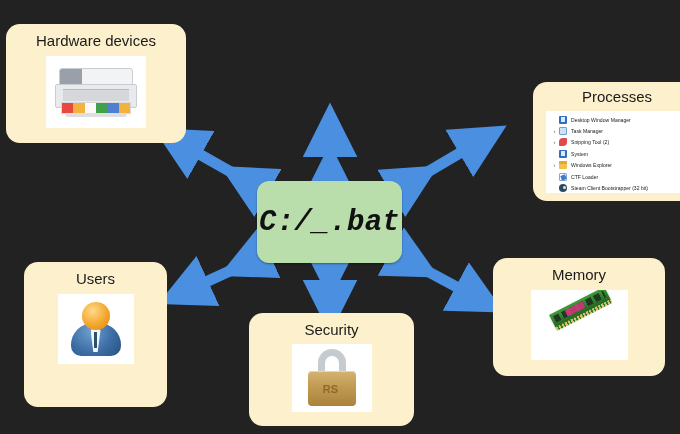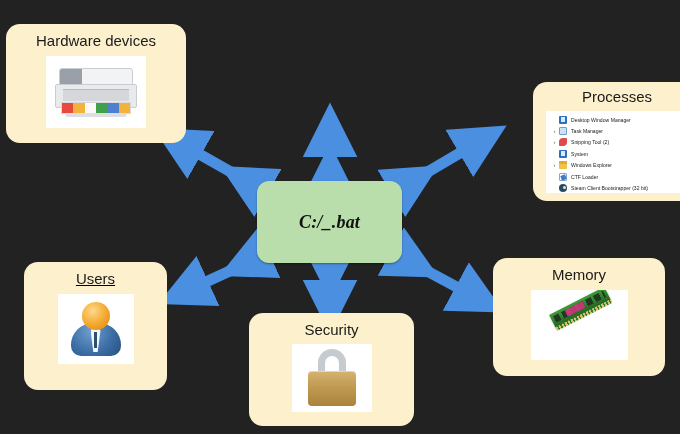--- a/index.html
+++ b/index.html
@@ -38,34 +38,34 @@
 
   
   #center-node{
     left:257px;top:181px;width:145px;height:82px;
     background:#b9ddab;
     border-radius:12px;
     align-items:center;justify-content:center;
     box-shadow:0 1px 2px rgba(0,0,0,.35);
   }
   #center-node .center-label{
-    font-family:Liberation Serif, serif;
+    font-family:Liberation Mono, monospace;
     font-style:italic;
     font-weight:bold;
-    font-size:18px;
+    font-size:29px;
     color:#111111;
     letter-spacing:.2px;
     text-align:right;
   }
 
   
   #node-hardware{left:6px;  top:24px;  width:180px;height:119px;padding-top:8px;}
   #node-files   {left:249px;top:8px;   width:168px;height:113px;padding-top:7px;}
   #node-process {left:505px;top:82px;  width:168px;height:119px;padding-top:6px;margin-left:28px;}
-  #node-users   {left:24px; top:262px; width:143px;height:128px;padding-top:8px;text-decoration:underline;}
+  #node-users   {left:24px; top:262px; width:143px;height:145px;padding-top:8px;}
   #node-security{left:249px;top:313px; width:165px;height:113px;padding-top:8px;}
   #node-memory  {left:493px;top:258px; width:172px;height:118px;padding-top:8px;align-items:center;}
 
   #node-hardware .node-art{width:100px;height:72px;margin-top:6px;}
   #node-files    .node-art{width:72px; height:65px;margin-top:5px;}
   #node-process  .node-art{width:142px;height:82px;margin-top:5px;background:#fff;}
   #node-users    .node-art{width:76px; height:70px;margin-top:6px;}
   #node-security .node-art{width:80px; height:68px;margin-top:5px;}
   #node-memory   .node-art{width:97px; height:70px;margin-top:6px;}
 
@@ -256,20 +256,21 @@
       </div>
     </div>
   </div>
 
   <div class="node" id="node-security">
     <div class="node-title">Security</div>
     <div class="node-art">
       <div class="padlock">
         <div class="pl-shackle"></div>
         <div class="pl-body"></div>
+        <div class="pl-rs">RS</div>
       </div>
     </div>
   </div>
 
   <div class="node" id="node-memory">
     <div class="node-title">Memory</div>
     <div class="node-art">
       <div class="ram">
         <div class="ram-stick">
           <div class="ram-chips"></div>

